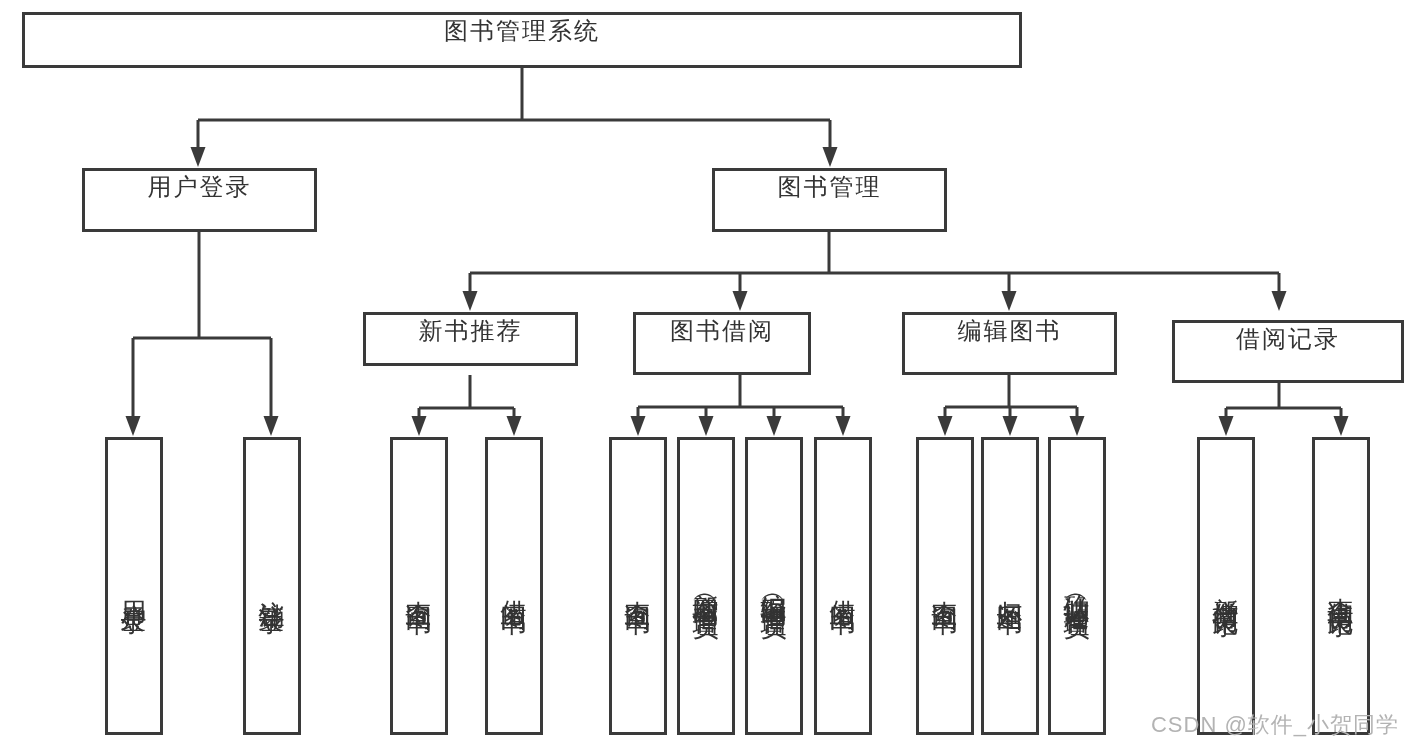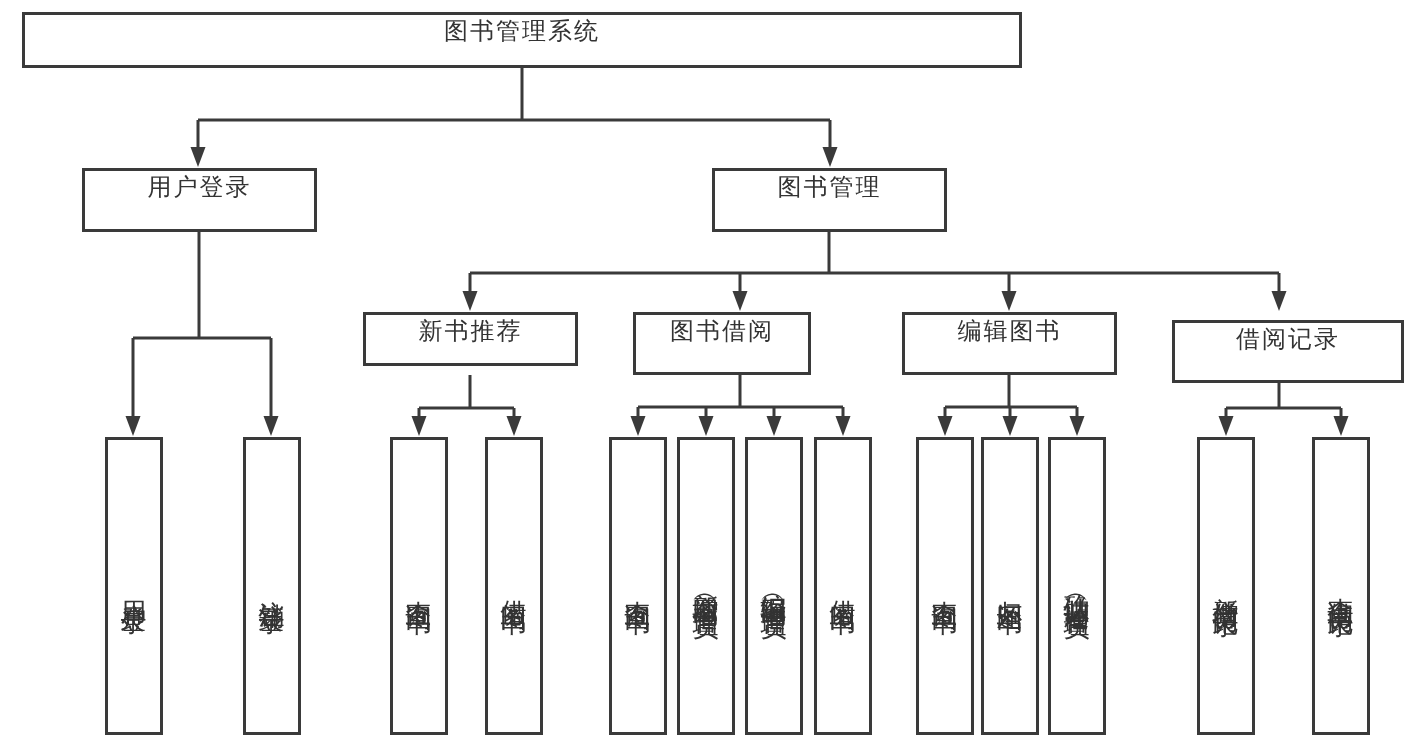--- a/index.html
+++ b/index.html
@@ -190,14 +190,15 @@
     <span class="vtext">确认归还（管理员）</span>
   </div>
 
   <div class="vbox" style="left:1197px;">
     <span class="vtext">新增借阅记录</span>
   </div>
   <div class="vbox" style="left:1312px;">
     <span class="vtext">查询借阅记录</span>
   </div>
 
+  <div class="watermark">CSDN @软件_小贺同学</div>
 
 </div>
 
 </body></html>

